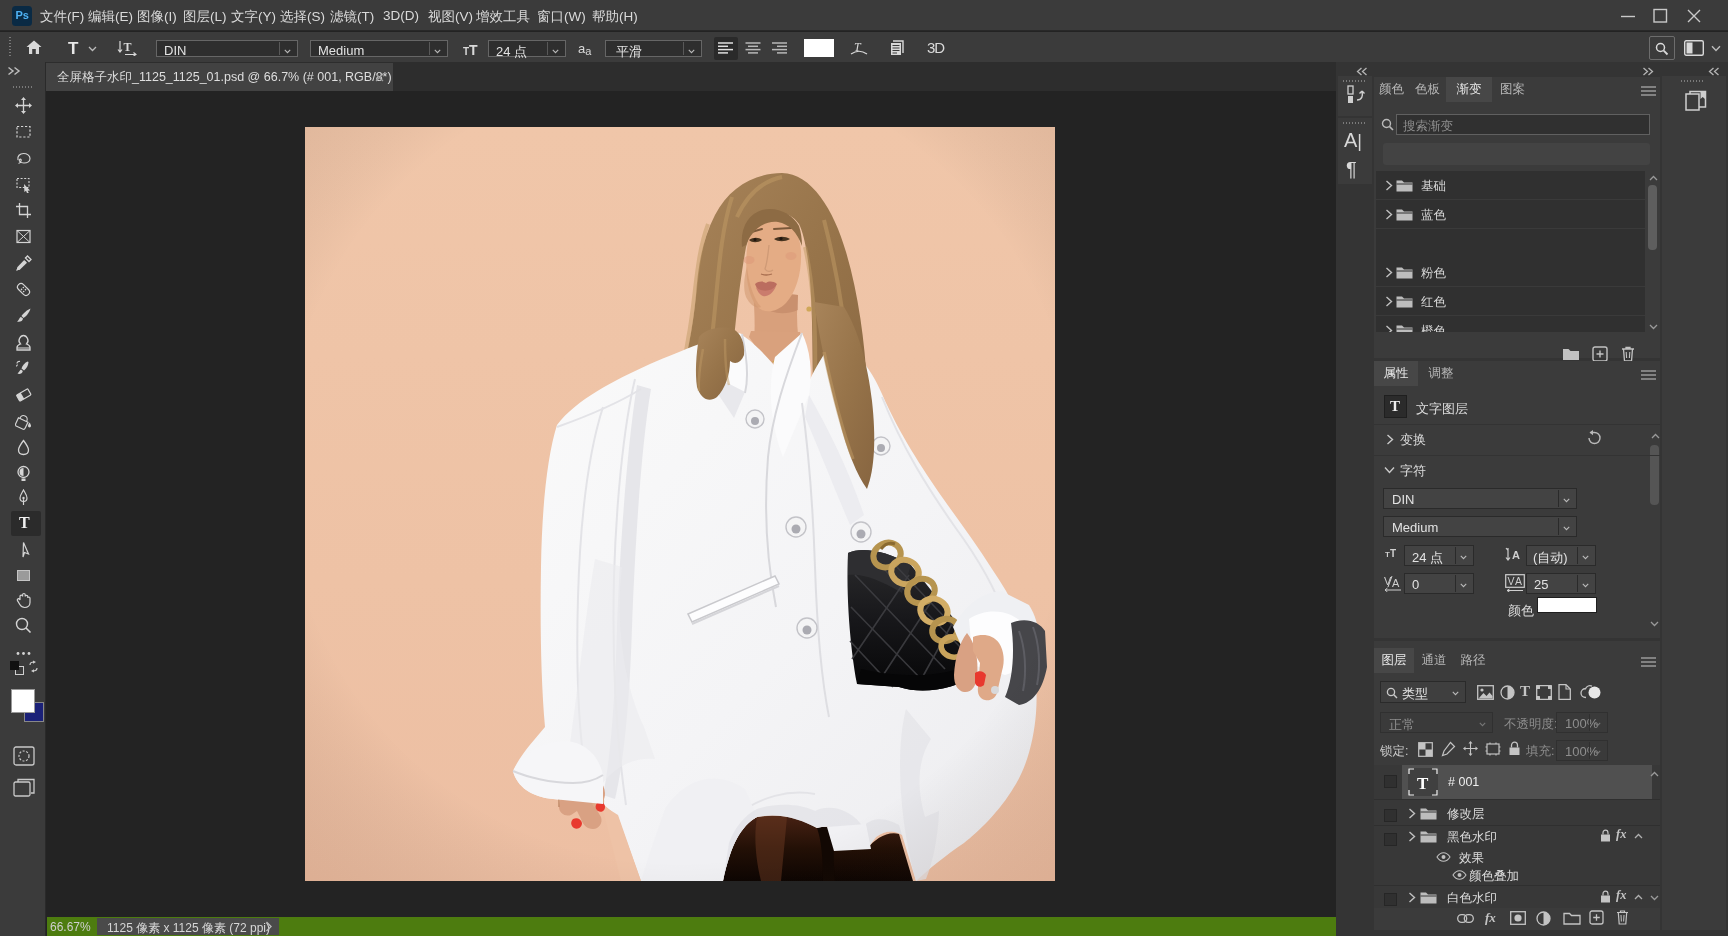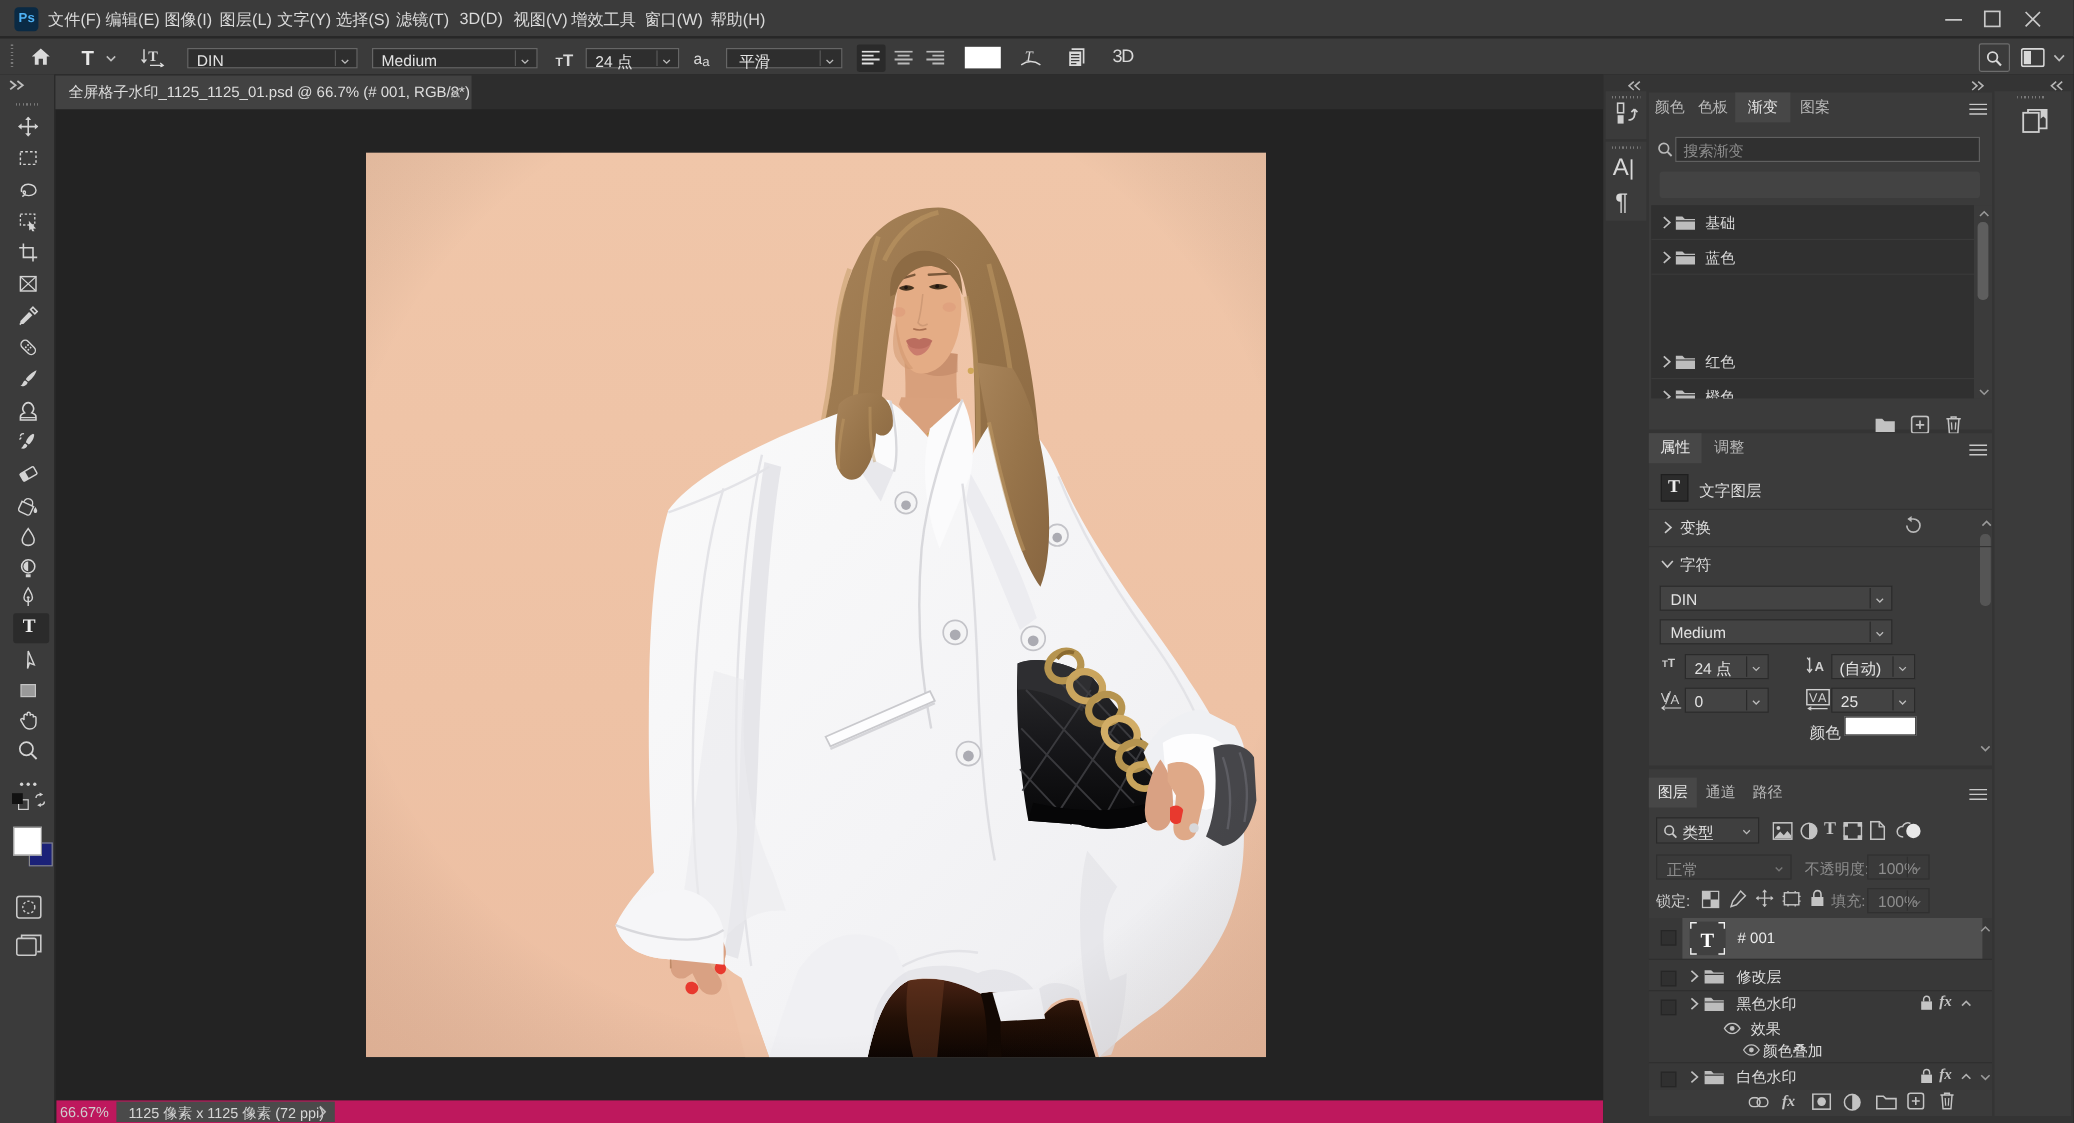--- a/index.html
+++ b/index.html
@@ -454,21 +454,21 @@
 <path d="M262 652 C256 660 253 670 254 680" stroke="#c08a68" stroke-width="1.5" fill="none"></path>
 
 <path d="M208 644 C218 626 238 614 262 614 C282 616 294 630 298 648 L298 677 L248 672 C227 670 212 660 208 644 Z" fill="#f6f6f8"></path>
 <path d="M208 644 C222 650 245 656 268 656 C282 656 292 652 298 648" stroke="#d8d8dc" stroke-width="2" fill="none"></path>
 
 <path d="M522 700 L561 697 L566 722 L529 724 Z" fill="#f1f1f4"></path>
 <rect width="750" height="754" fill="url(#vig)"></rect>
 </svg>
 </div>
 
-<div class="a" style="left:47px;top:917px;width:1289px;height:19px;background:#be185d">
+<div class="a" style="left:47px;top:917px;width:1289px;height:19px;background:#4d7c0f">
   <span style="position:absolute;left:3px;top:3px;font-size:12px;color:#cfcfcf">66.67%</span>
   <div class="a" style="left:50px;top:1px;width:182px;height:17px;background:#4a4a4a"></div>
   <span style="position:absolute;left:60px;top:3px;font-size:12px;color:#d6d6d6">1125 像素 x 1125 像素 (72 ppi)</span>
   <svg class="a" style="left:218px;top:4px" width="7" height="11" viewBox="0 0 7 11">
       <path d="M1.5 1 L6 5.5 L1.5 10" stroke="#bbb" stroke-width="1.4" fill="none"></path>
     </svg>
 </div>
 
 <div id="rightdock" class="a" style="left:1336px;top:62px;width:392px;height:874px;background:#343434">
 
@@ -524,20 +524,30 @@
         </div>
       <div class="grow" style="top:29px">
           <svg class="gch" viewBox="0 0 8 11">
             <path d="M1.5 1 L6.5 5.5 L1.5 10" stroke="#c0c0c0" stroke-width="1.4" fill="none"></path>
           </svg>
           <svg class="gfo" viewBox="0 0 17 13">
             <path d="M0.5 1.5 H6 L8 3.5 H16.5 V12.5 H0.5 Z" fill="#bdbdbd"></path>
             <path d="M0.5 5 H16.5" stroke="#303030" stroke-width="1"></path>
           </svg>
           <span>蓝色</span>
+        </div>
+      <div class="grow" style="top:87px">
+          <svg class="gch" viewBox="0 0 8 11">
+            <path d="M1.5 1 L6.5 5.5 L1.5 10" stroke="#c0c0c0" stroke-width="1.4" fill="none"></path>
+          </svg>
+          <svg class="gfo" viewBox="0 0 17 13">
+            <path d="M0.5 1.5 H6 L8 3.5 H16.5 V12.5 H0.5 Z" fill="#bdbdbd"></path>
+            <path d="M0.5 5 H16.5" stroke="#303030" stroke-width="1"></path>
+          </svg>
+          <span>粉色</span>
         </div>
       <div class="grow" style="top:145px">
           <svg class="gch" viewBox="0 0 8 11">
             <path d="M1.5 1 L6.5 5.5 L1.5 10" stroke="#c0c0c0" stroke-width="1.4" fill="none"></path>
           </svg>
           <svg class="gfo" viewBox="0 0 17 13">
             <path d="M0.5 1.5 H6 L8 3.5 H16.5 V12.5 H0.5 Z" fill="#bdbdbd"></path>
             <path d="M0.5 5 H16.5" stroke="#303030" stroke-width="1"></path>
           </svg>
           <span>橙色</span>

